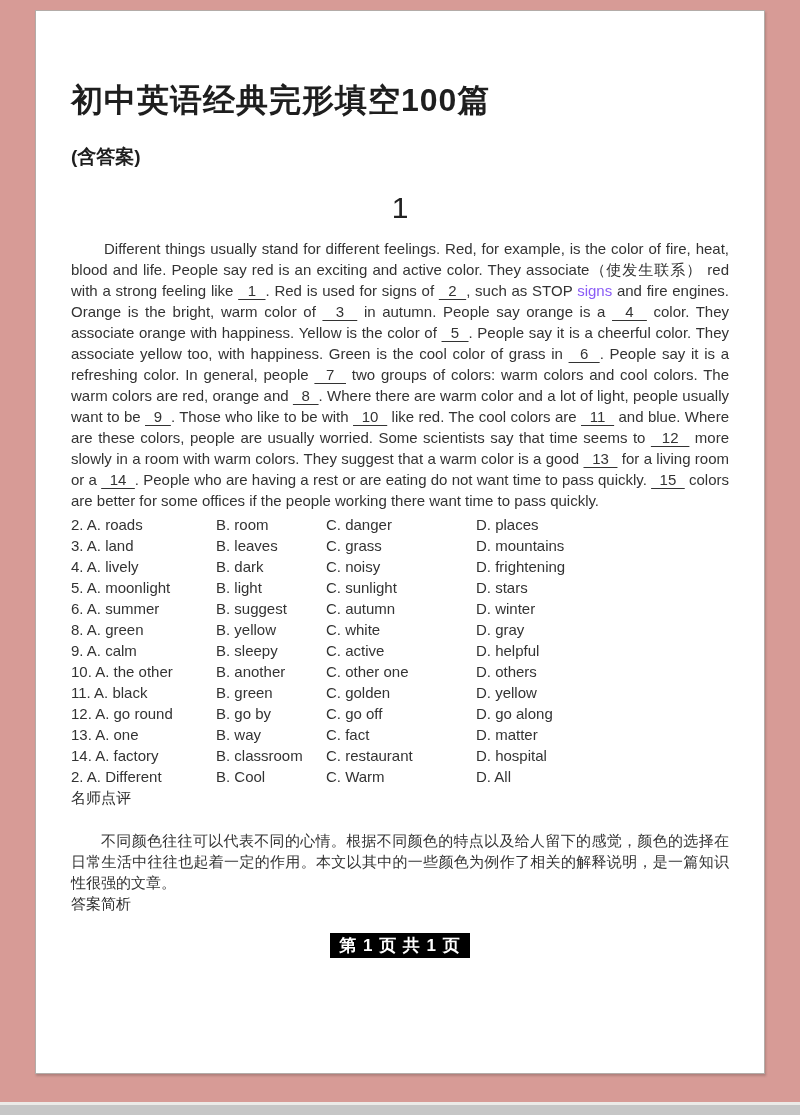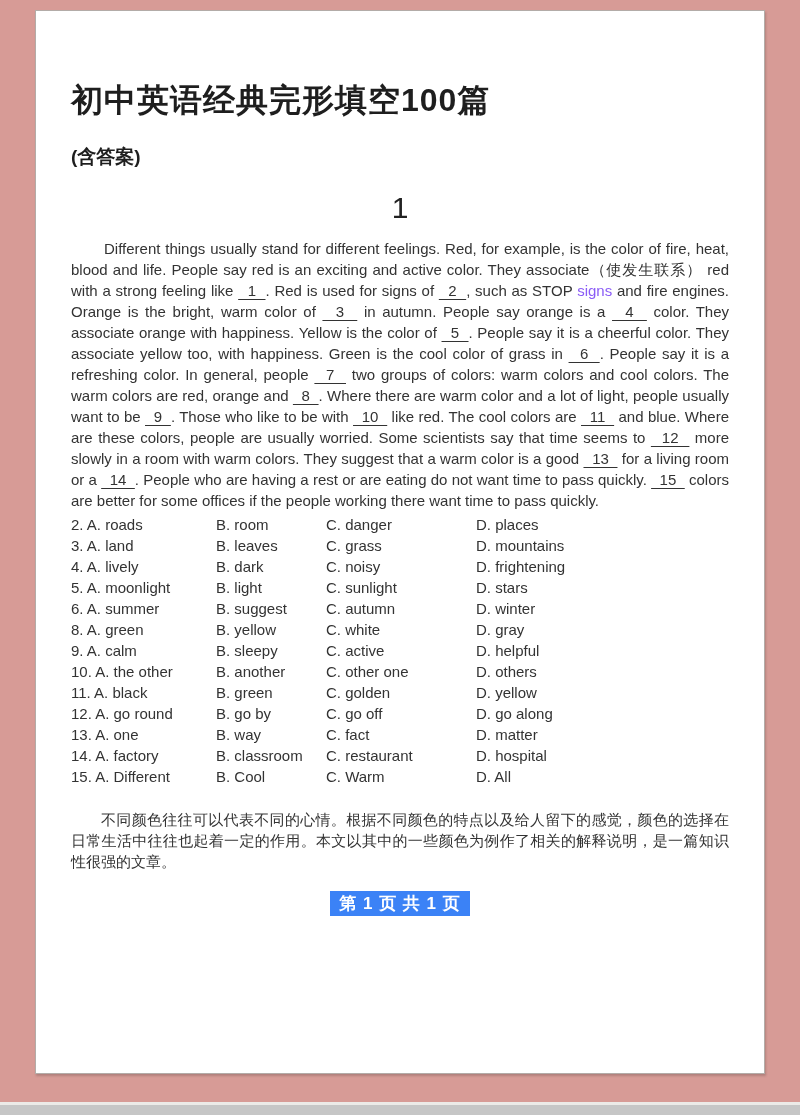--- a/index.html
+++ b/index.html
@@ -87,21 +87,21 @@
     font-size: 15px;
     line-height: 21px;
     color: #333;
   }
   .footer-wrap {
     text-align: center;
     margin-top: 19px;
   }
   .footer-badge {
     display: inline-block;
-    background: #3b82f6;
+    background: #000000;
     color: #ffffff;
     font-size: 17px;
     font-weight: 700;
     line-height: 25px;
     padding: 0 9px;
     letter-spacing: 1px;
   }
   .bottom-bar {
     position: absolute;
     left: 0; right: 0; bottom: 0;
@@ -194,29 +194,31 @@
           <td>C. fact</td>
           <td>D. matter</td>
         </tr>
         <tr>
           <td>14. A. factory</td>
           <td>B. classroom</td>
           <td>C. restaurant</td>
           <td>D. hospital</td>
         </tr>
         <tr>
-          <td>15. A. Different</td>
+          <td>2. A. Different</td>
           <td>B. Cool</td>
           <td>C. Warm</td>
           <td>D. All</td>
         </tr>
       </tbody>
   </table>
 
+  <div class="section-heading">名师点评</div>
   <p class="review-text">不同颜色往往可以代表不同的心情。根据不同颜色的特点以及给人留下的感觉，颜色的选择在日常生活中往往也起着一定的作用。本文以其中的一些颜色为例作了相关的解释说明，是一篇知识性很强的文章。</p>
 
+  <div class="section-heading">答案简析</div>
 
   <div class="footer-wrap">
     <span class="footer-badge">第 1 页 共 1 页</span>
   </div>
 </div>
 
 <div class="bottom-bar"></div>
 
 </body></html>

